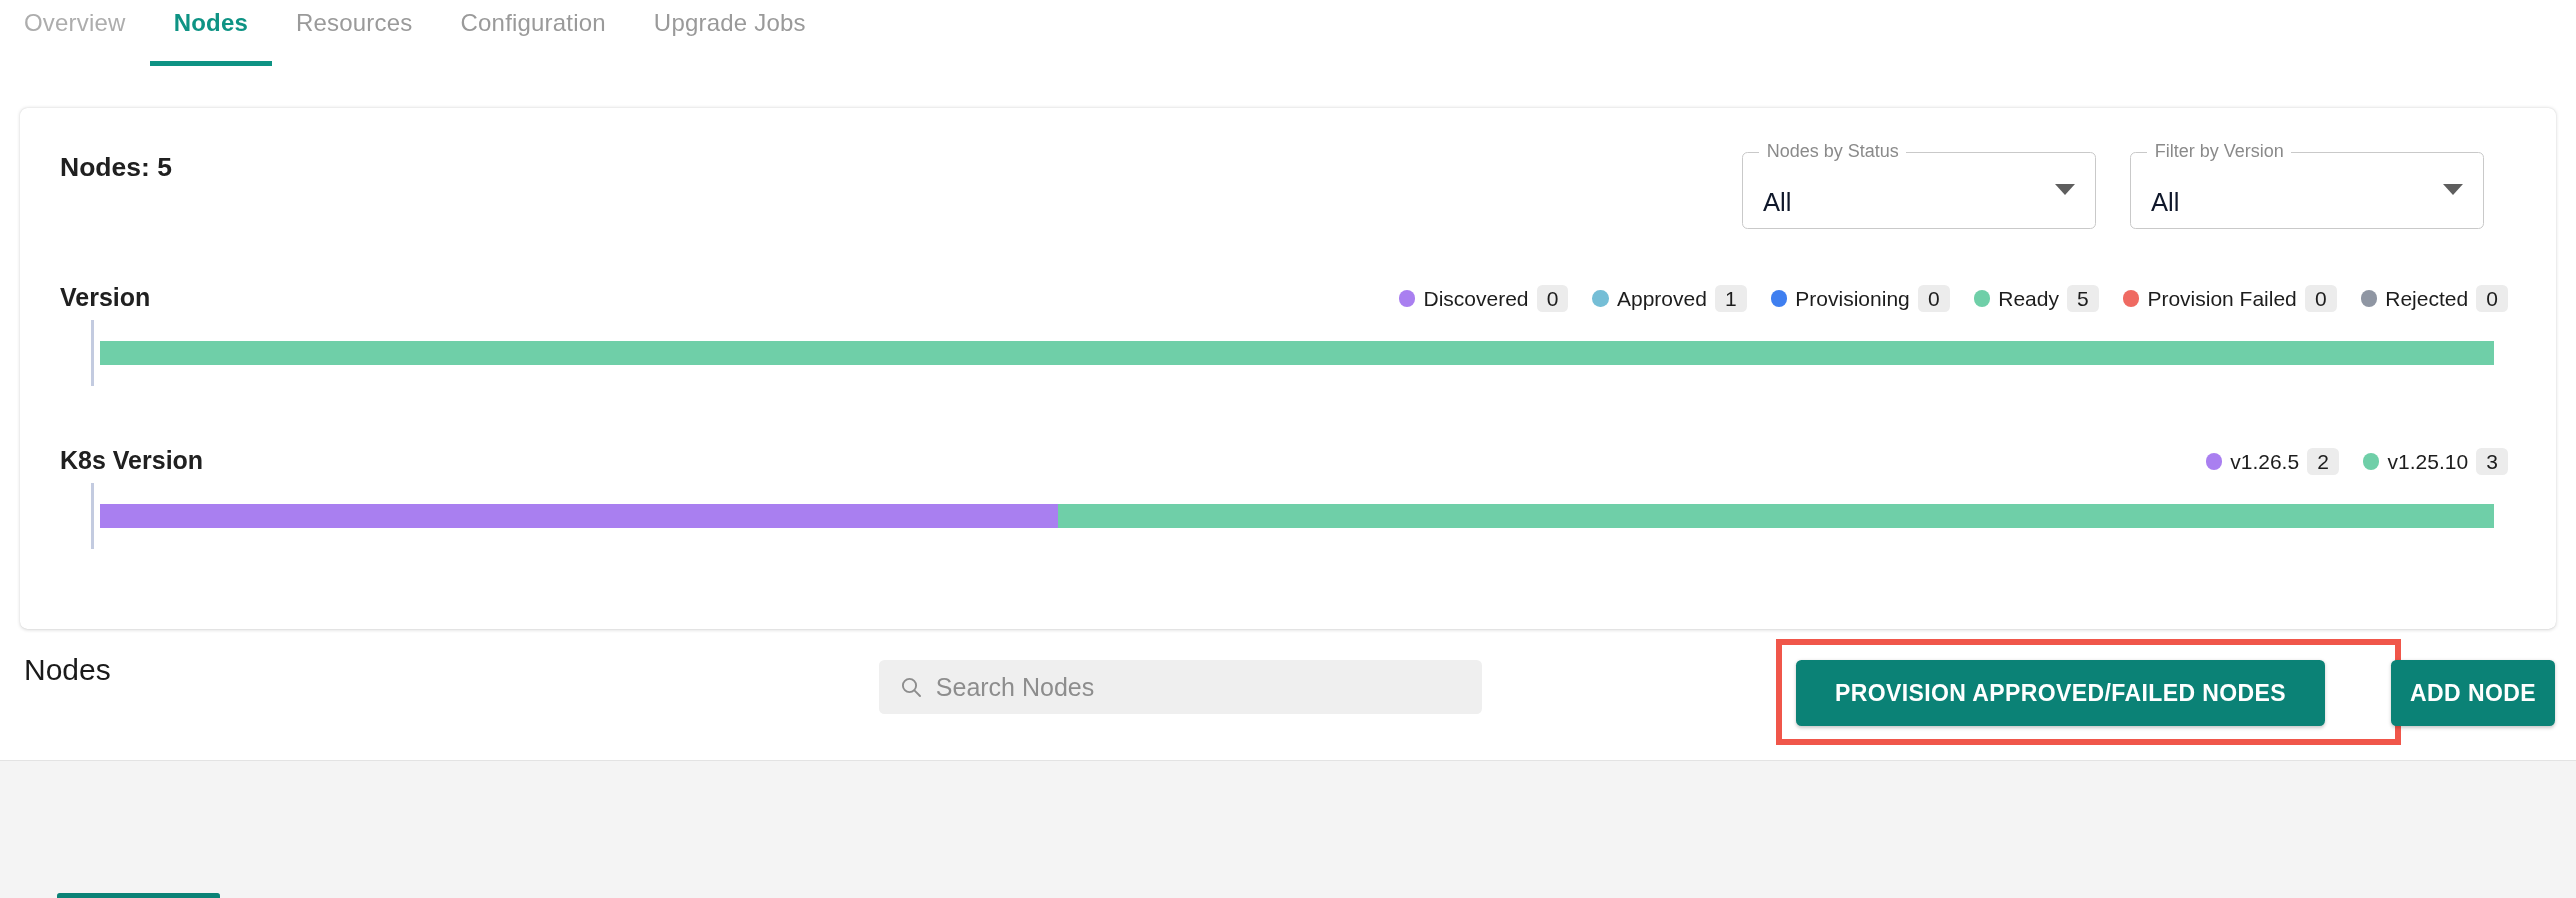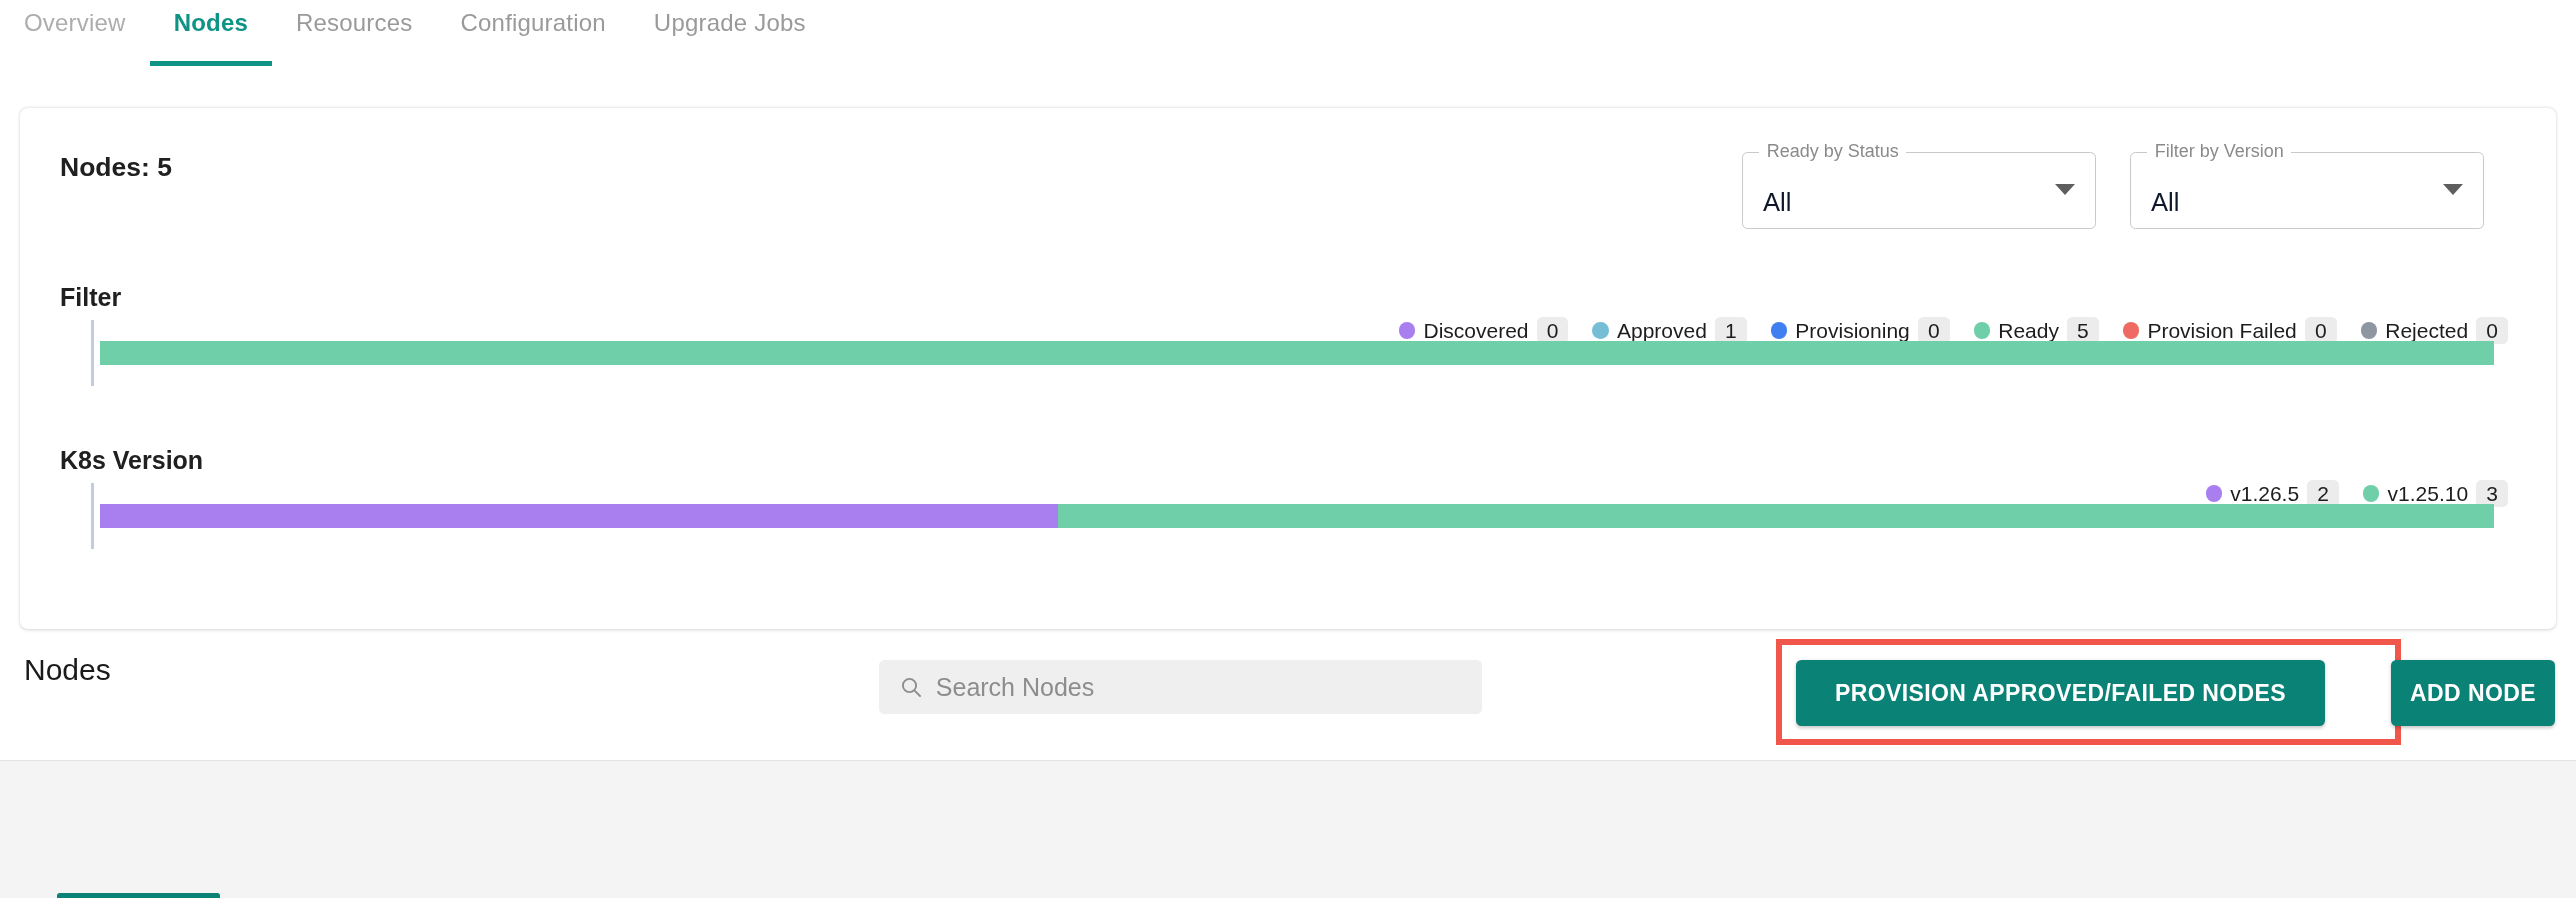--- a/index.html
+++ b/index.html
@@ -72,21 +72,21 @@
   }
 
   
   .chartrow { position: absolute; left: 0; width: 100%; }
   .chartrow .rowlabel {
     position: absolute; left: 40px; top: 0;
     font-size: 25px; font-weight: 700; color: #202020;
   }
   .legendbox {
     position: absolute; right: 48px; top: 1.8px;
-    display: flex; align-items: center; gap: 24px; margin-top: 32px;
+    display: flex; align-items: center; gap: 24px;
   }
   .legenditem { display: flex; align-items: center; gap: 8.2px; }
   .legenditem .dot {
     width: 16.4px; height: 16.4px; border-radius: 50%; flex: none;
   }
   .legenditem .lbl { font-size: 21px; color: #1d1d1d; white-space: nowrap; }
   .legenditem .cnt {
     font-size: 21px; color: #1d1d1d; background: #ececec;
     border-radius: 5.5px; padding: 1.8px 10px; min-width: 12.8px; text-align: center;
   }
@@ -151,33 +151,33 @@
   <div class="tab">Resources</div>
   <div class="tab">Configuration</div>
   <div class="tab">Upgrade Jobs</div>
 </div>
 
 <div class="card">
 
   <div class="nodes-count">Nodes: 5</div>
 
   <div class="filter f1">
-    <div class="legend">Ready by Status</div>
+    <div class="legend">Nodes by Status</div>
     <div class="value">All</div>
     <div class="caret"></div>
   </div>
 
   <div class="filter f2">
     <div class="legend">Filter by Version</div>
     <div class="value">All</div>
     <div class="caret"></div>
   </div>
 
   <div class="chartrow" style="top:175px;">
-    <div class="rowlabel">Filter</div>
+    <div class="rowlabel">Version</div>
     <div class="legendbox">
       <div class="legenditem">
         <span class="dot" style="background:#a97ff0"></span>
         <span class="lbl">Discovered</span>
         <span class="cnt">0</span>
       </div>
       <div class="legenditem">
         <span class="dot" style="background:#75bed6"></span>
         <span class="lbl">Approved</span>
         <span class="cnt">1</span>

